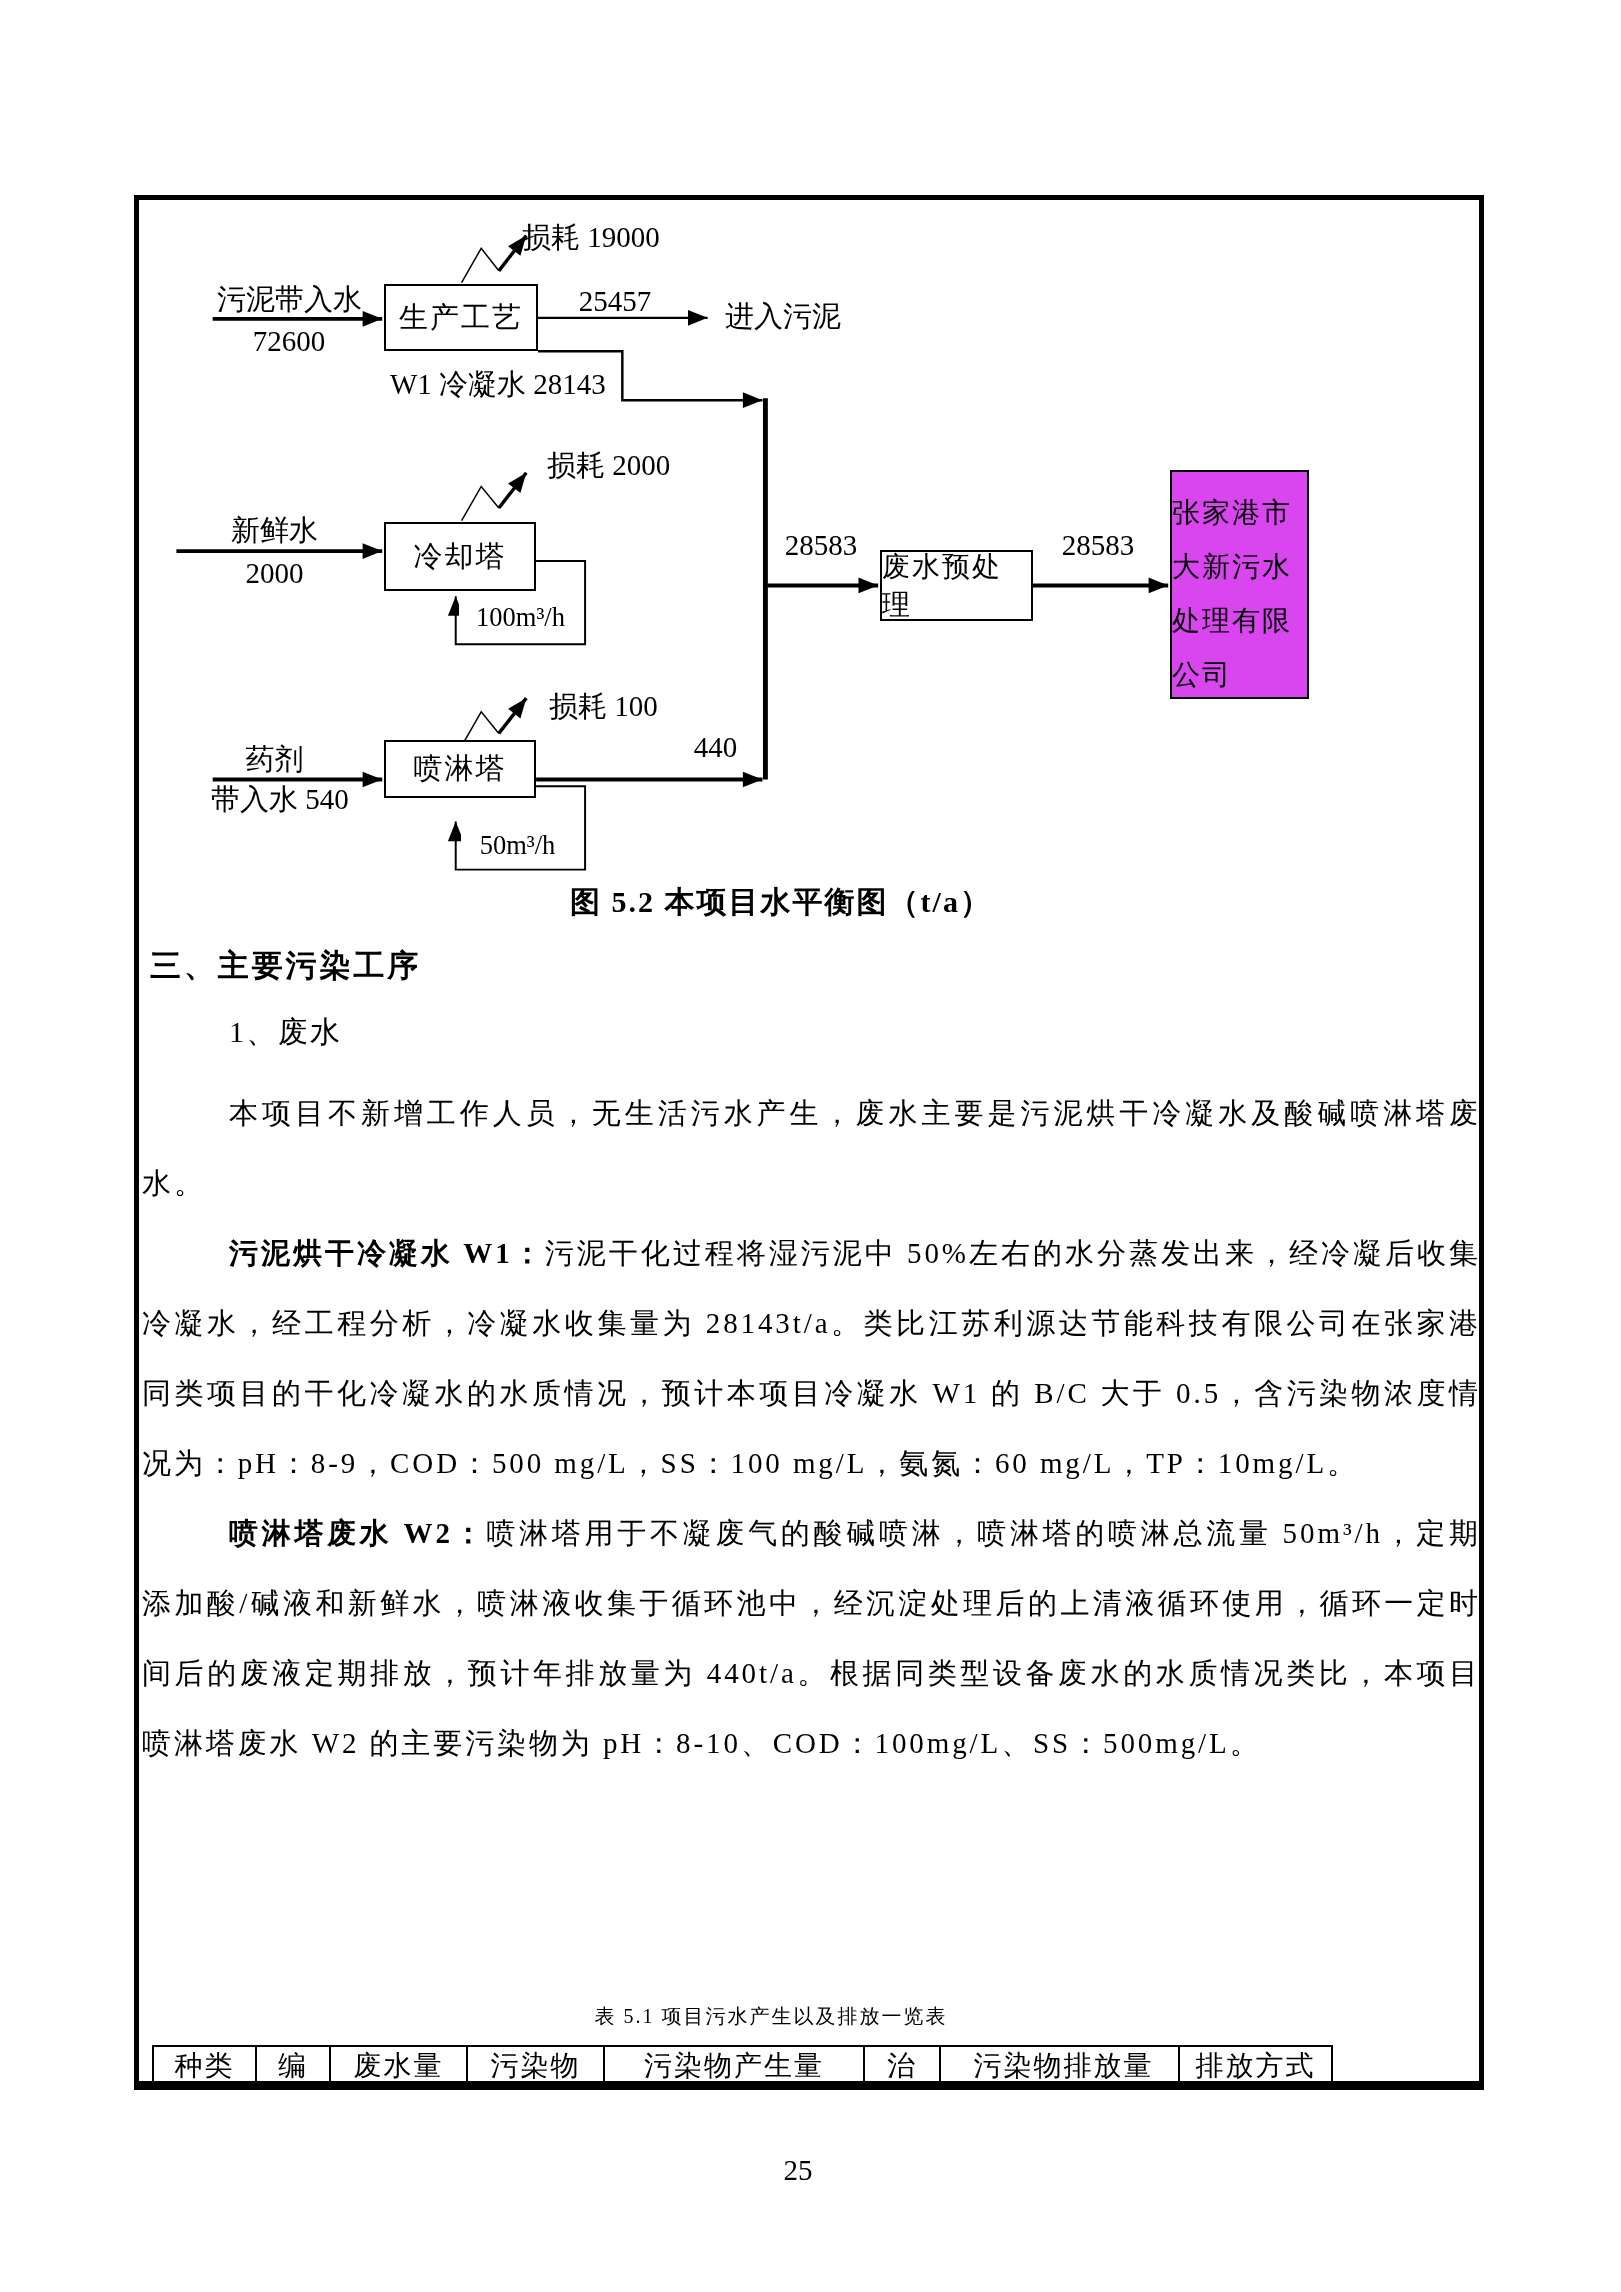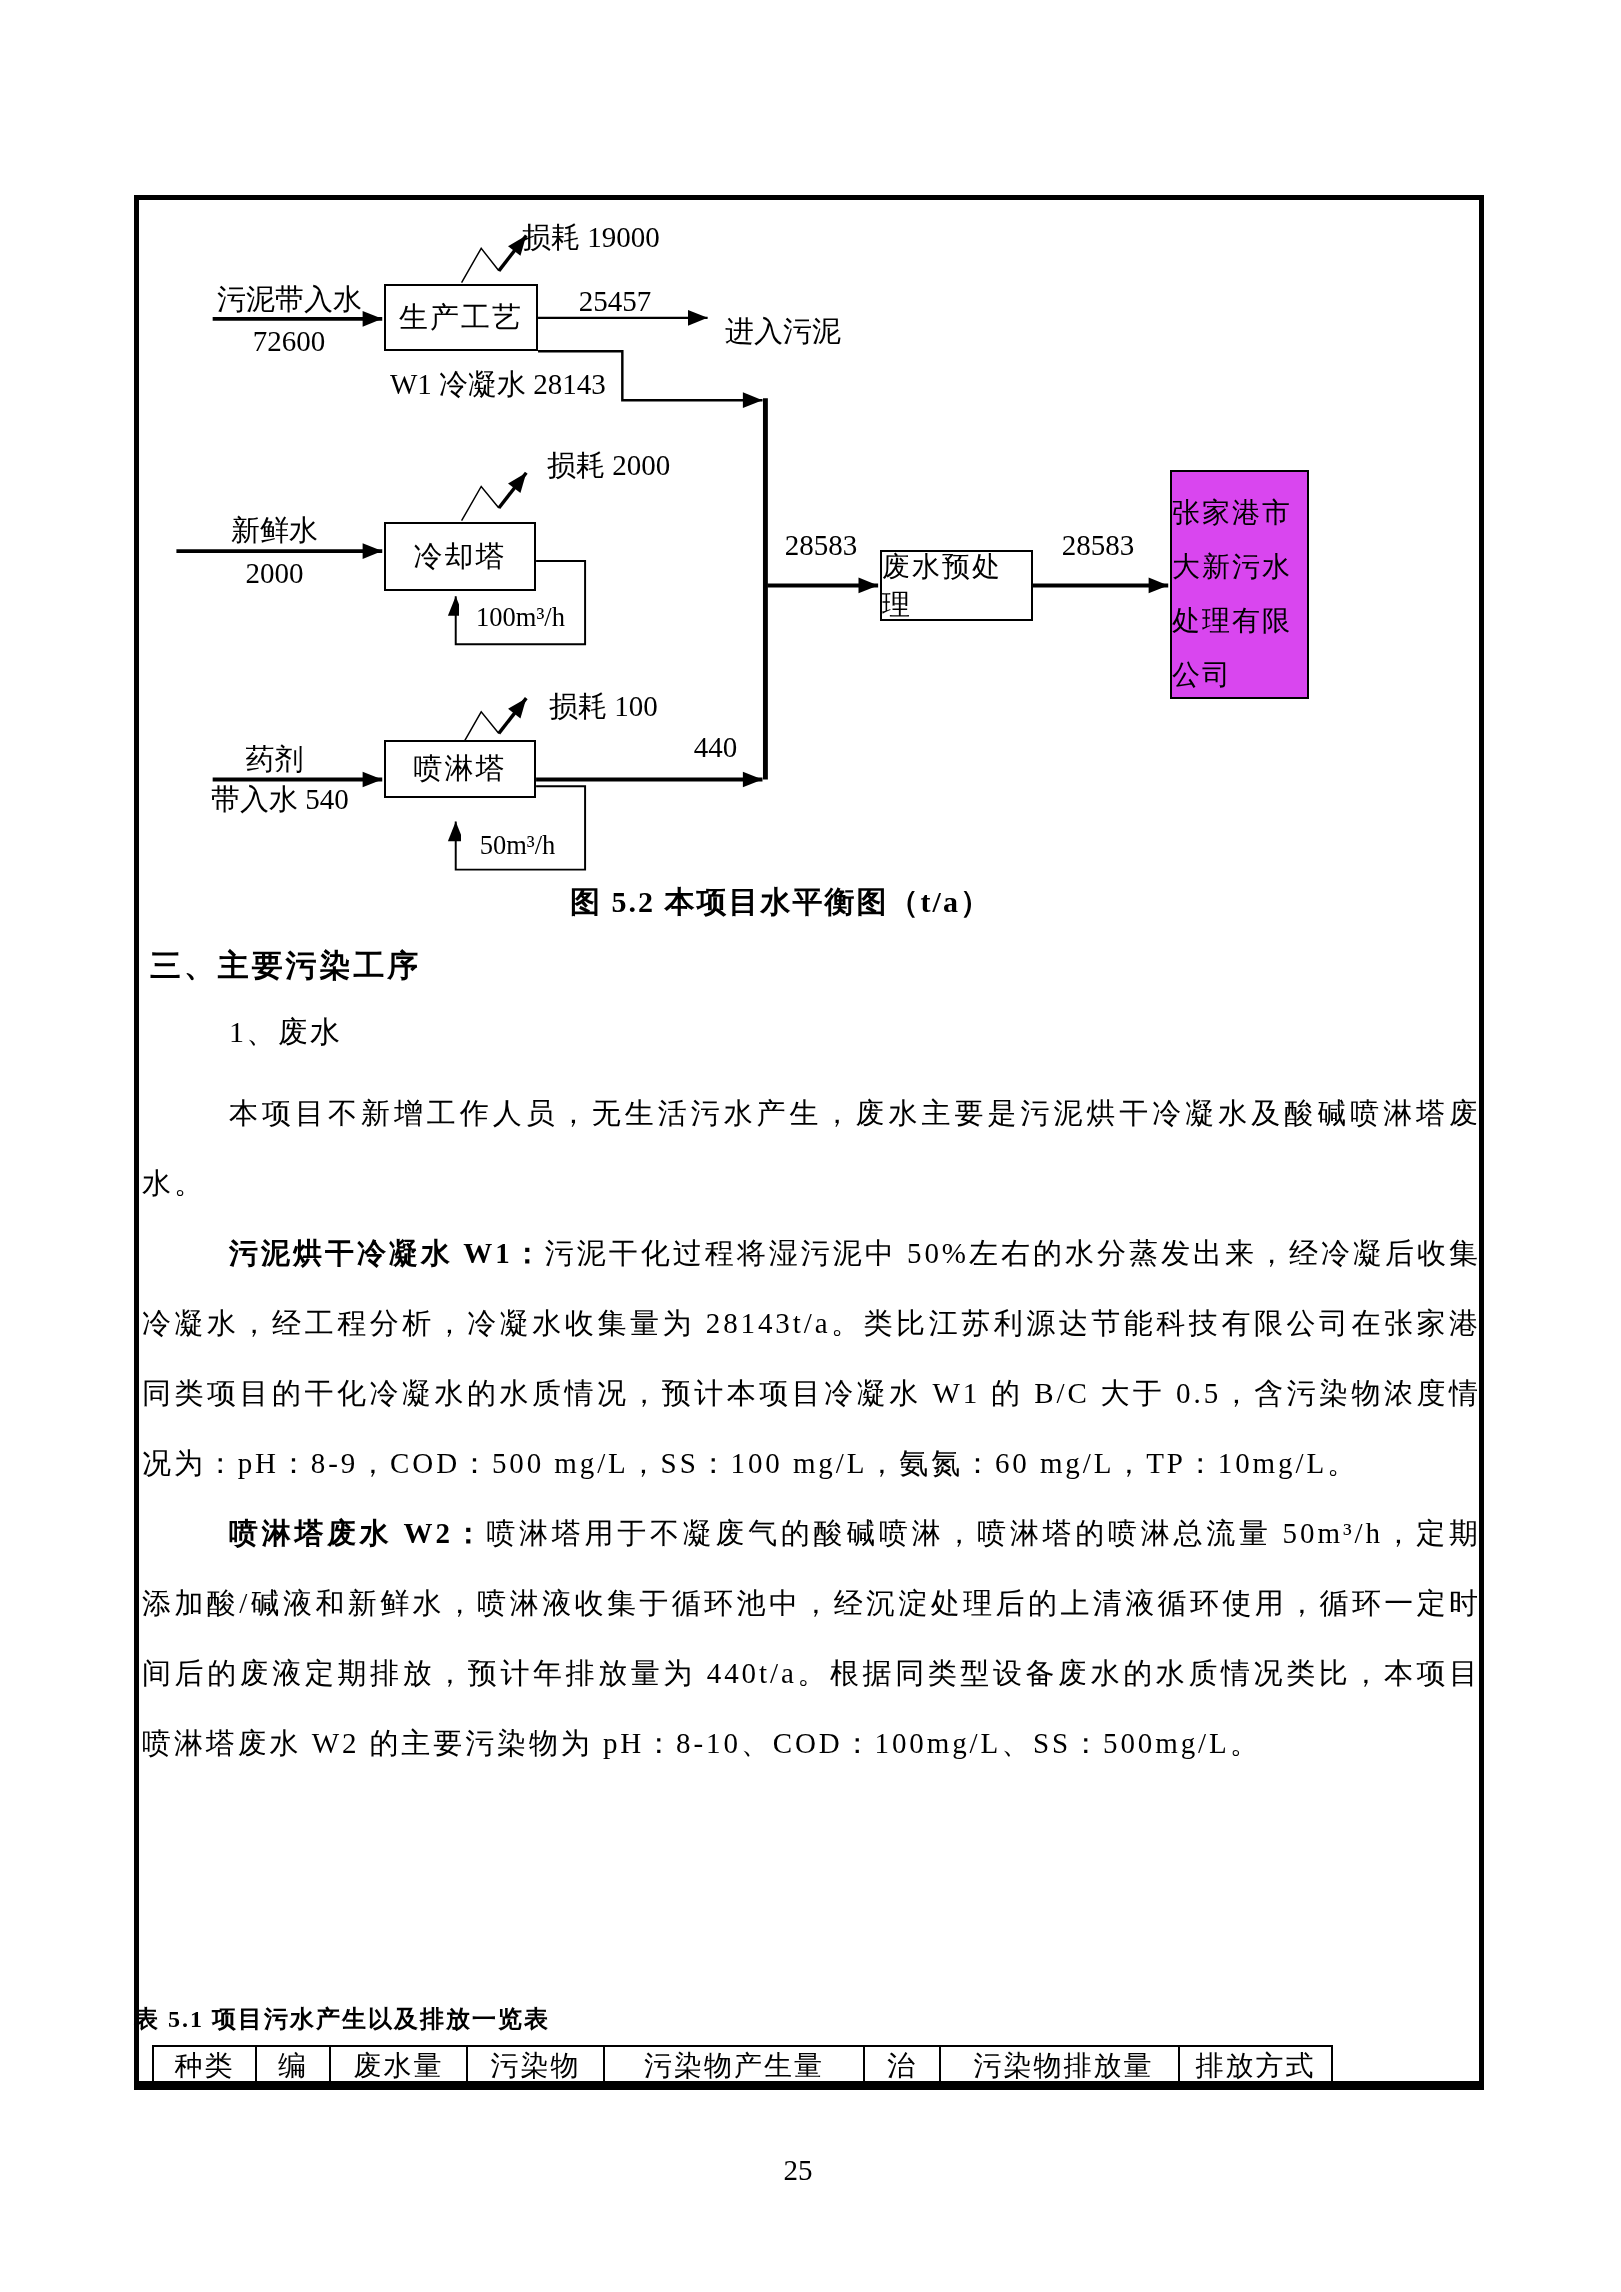--- a/index.html
+++ b/index.html
@@ -29,21 +29,21 @@
   .heading { position:absolute; font-size:31px; font-weight:bold; letter-spacing:2.9px; }
   .sub     { position:absolute; font-size:30px; letter-spacing:2px; }
   .bodytext {
     position:absolute; left:142px; top:1078px; width:1339px;
     font-size:29px; line-height:70px; letter-spacing:2.9px;
     text-align:justify; text-justify:inter-character;
   }
   .bodytext p { margin:0; text-indent:87px; }
   .bodytext b { font-weight:bold; }
   .tbl-title { position:absolute; left:134px; top:2003px; width:1274px;
-    font-size:24px; font-weight:bold; text-align:left; letter-spacing:2px; }
+    font-size:20px; font-weight:normal; text-align:center; letter-spacing:2px; }
   table.sheet {
     position:absolute; left:152px; top:2045px; border-collapse:collapse;
     table-layout:fixed; font-size:28px;
   }
   table.sheet td {
     box-sizing:border-box; border:2px solid #000; height:35px;
     text-align:center; vertical-align:middle; padding:0; letter-spacing:2px;
     overflow:hidden; white-space:nowrap;
   }
   .pagenum { position:absolute; left:0; top:2154px; width:1596px;
@@ -95,21 +95,21 @@
     <span>张家港市</span>
     <span>大新污水</span>
     <span>处理有限</span>
     <span>公司</span>
   </div>
 
   <div class="lbl" style="left:217px; top:285px;">污泥带入水</div>
   <div class="lbl ctr" style="left:240px; top:327px; width:98px;">72600</div>
   <div class="lbl" style="left:522px; top:223px;">损耗 19000</div>
   <div class="lbl ctr" style="left:571px; top:287px; width:88px;">25457</div>
-  <div class="lbl" style="left:725px; top:317px;text-align:right;">进入污泥</div>
+  <div class="lbl" style="left:725px; top:302px;text-align:right;">进入污泥</div>
   <div class="lbl" style="left:390px; top:370px;">W1 冷凝水 28143</div>
   <div class="lbl ctr" style="left:196px; top:516px; width:157px;">新鲜水</div>
   <div class="lbl ctr" style="left:196px; top:559px; width:157px;">2000</div>
   <div class="lbl" style="left:547px; top:451px;">损耗 2000</div>
   <div class="lbl ctr" style="left:459px; top:603px; width:123px; font-size:26.5px; background:#fff;">100m³/h</div>
   <div class="lbl ctr" style="left:196px; top:745px; width:157px;">药剂</div>
   <div class="lbl" style="left:211px; top:785px;">带入水 540</div>
   <div class="lbl" style="left:549px; top:692px;">损耗 100</div>
   <div class="lbl ctr" style="left:681px; top:733px; width:69px;">440</div>
   <div class="lbl ctr" style="left:461px; top:831px; width:113px; font-size:26.5px; background:#fff;">50m³/h</div>

